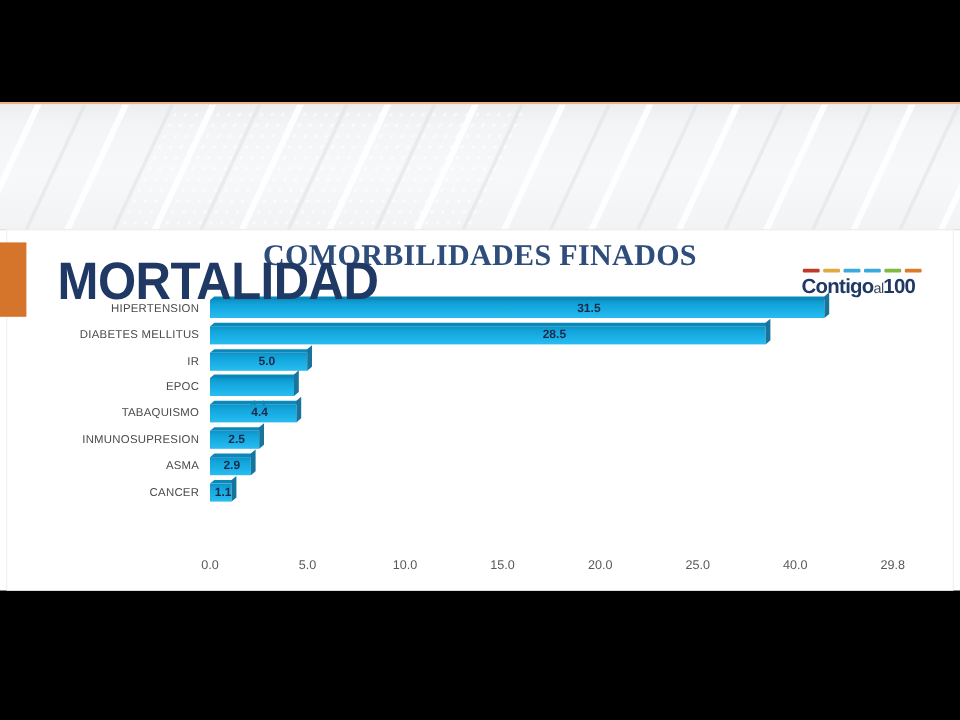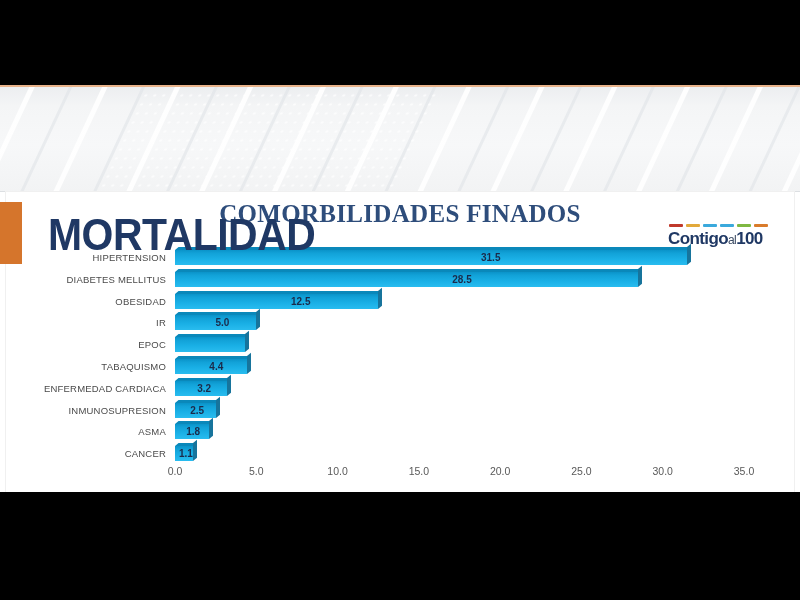--- a/index.html
+++ b/index.html
@@ -295,70 +295,60 @@
             <div class="cat-label">HIPERTENSION</div>
             <div class="bar3d" style="width: 512.1px;"></div>
             <div class="bar-value" style="left: 306px;">31.5</div>
           </div>
           <div class="bar-row">
             <div class="cat-label">DIABETES MELLITUS</div>
             <div class="bar3d" style="width: 463.329px;"></div>
             <div class="bar-value" style="left: 277.264px;">28.5</div>
           </div>
           <div class="bar-row">
-            <div class="cat-label">OBESIDAD</div>
-            <div class="bar3d" style="width: 203.214px;"></div>
-            <div class="bar-value" style="left: 115.993px;">12.5</div>
-          </div>
-          <div class="bar-row">
             <div class="cat-label">IR</div>
             <div class="bar3d" style="width: 81.2857px;"></div>
             <div class="bar-value" style="left: 40.3971px;">5.0</div>
           </div>
           <div class="bar-row">
             <div class="cat-label">EPOC</div>
             <div class="bar3d" style="width: 69.9057px;"></div>
             <div class="bar-value" style="left: 33.3415px; margin-top: 16px;">4.3</div>
           </div>
           <div class="bar-row">
             <div class="cat-label">TABAQUISMO</div>
             <div class="bar3d" style="width: 71.5314px;"></div>
             <div class="bar-value" style="left: 34.3495px;">4.4</div>
           </div>
           <div class="bar-row">
-            <div class="cat-label">ENFERMEDAD CARDIACA</div>
-            <div class="bar3d" style="width: 52.0229px;"></div>
-            <div class="bar-value" style="left: 22.2542px;">3.2</div>
-          </div>
-          <div class="bar-row">
             <div class="cat-label">INMUNOSUPRESION</div>
             <div class="bar3d" style="width: 40.6429px;"></div>
             <div class="bar-value" style="left: 15.1986px;">2.5</div>
           </div>
           <div class="bar-row">
             <div class="cat-label">ASMA</div>
             <div class="bar3d" style="width: 34.14px;"></div>
-            <div class="bar-value" style="left: 11.1668px;">1.8</div>
+            <div class="bar-value" style="left: 11.1668px;">2.9</div>
           </div>
           <div class="bar-row">
             <div class="cat-label">CANCER</div>
             <div class="bar3d" style="width: 17.8829px;"></div>
             <div class="bar-value" style="left: 4px;">1.1</div>
           </div>
         </div>
 
       <div id="x-axis">
           <div class="xtick" style="left: 0px;">0.0</div>
           <div class="xtick" style="left: 81.2857px;">5.0</div>
           <div class="xtick" style="left: 162.571px;">10.0</div>
           <div class="xtick" style="left: 243.857px;">15.0</div>
           <div class="xtick" style="left: 325.143px;">20.0</div>
           <div class="xtick" style="left: 406.429px;">25.0</div>
-          <div class="xtick" style="left: 487.714px;">30.0</div>
-          <div class="xtick" style="left: 569px;">35.0</div>
+          <div class="xtick" style="left: 487.714px;">40.0</div>
+          <div class="xtick" style="left: 569px;">29.8</div>
         </div>
 
     </div>
 
     <div id="footer-band"></div>
 
     <div id="footnote">FUENTE: Plataforma SINAVE COVID-19 SSA. Corte al 14 de Diciembre de 2020</div>
 
   </div>
 

